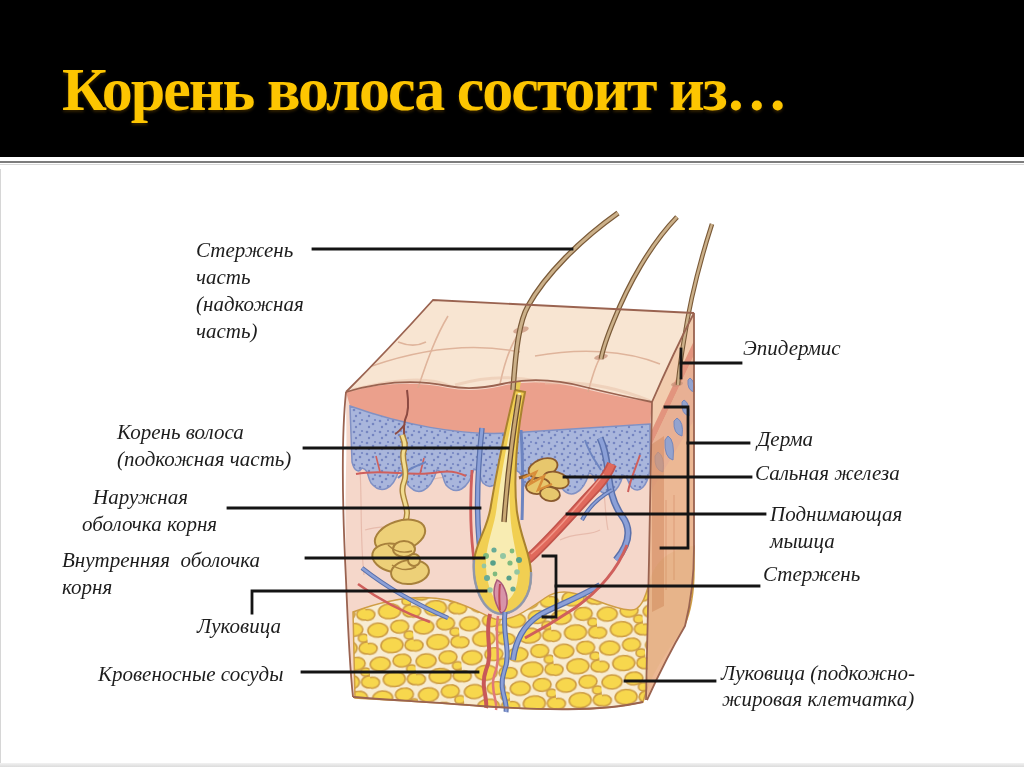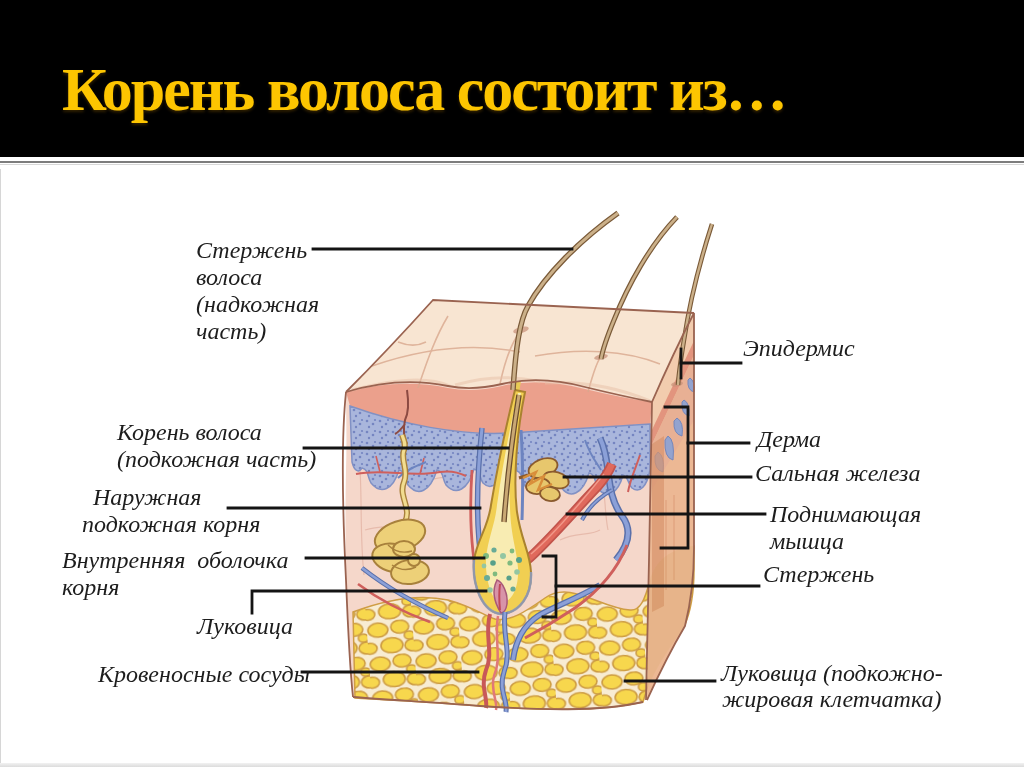--- a/index.html
+++ b/index.html
@@ -38,21 +38,21 @@
     position:absolute;left:0;top:7px;width:100%;height:1px;background:#d8d8d8;
   }
   .content{
     position:absolute;left:0;top:169px;width:1024px;height:598px;background:var(--background);
     border-left:1px solid #d6d6d6;
   }
   .edge-bottom{position:absolute;left:0;top:763px;width:1024px;height:4px;
     background:linear-gradient(#f2f2f2,#dcdcdc);}
   svg.diagram{position:absolute;left:0;top:0;width:1024px;height:767px;}
   .lb{
-    position:absolute;font-style:italic;font-size:24px;line-height:27px;
+    position:absolute;font-style:italic;font-size:21px;line-height:27px;
     color:var(--label-ink);white-space:pre;
   }
   .leader{stroke:var(--leader-line);stroke-width:2.8;fill:none;stroke-linecap:square;}
   .outline{stroke:#9a6350;stroke-width:1.8;fill:none;}
 </style>
 </head>
 <body>
 
 <div class="header">
   <div class="slide-title">Корень волоса состоит из…</div>
@@ -304,29 +304,29 @@
     <g>
       <path class="leader" d="M543,556 L556,556 L556,617 L543,617"></path>
       <path class="leader" d="M556,586 L759,586"></path>
     </g>
     <path class="leader" d="M625,681 L715,681"></path>
   </g>
 </svg>
 
 <div>
   <div class="lb" style="left:196px;top:237px">Стержень</div>
-  <div class="lb" style="left:196px;top:264px">волоса</div>
+  <div class="lb" style="left:196px;top:264px">часть</div>
   <div class="lb" style="left:196px;top:291px">(надкожная</div>
   <div class="lb" style="left:196px;top:318px">часть)</div>
 
   <div class="lb" style="left:117px;top:419px">Корень волоса</div>
   <div class="lb" style="left:117px;top:446px">(подкожная часть)</div>
 
   <div class="lb" style="left:93px;top:484px">Наружная</div>
-  <div class="lb" style="left:82px;top:511px">подкожная корня</div>
+  <div class="lb" style="left:82px;top:511px">оболочка корня</div>
 
   <div class="lb" style="left:62px;top:547px">Внутренняя  оболочка</div>
   <div class="lb" style="left:62px;top:574px">корня</div>
 
   <div class="lb" style="left:197px;top:613px">Луковица</div>
   <div class="lb" style="left:98px;top:661px">Кровеносные сосуды</div>
 
   <div class="lb" style="left:743px;top:335px">Эпидермис</div>
   <div class="lb" style="left:757px;top:426px">Дерма</div>
   <div class="lb" style="left:755px;top:460px">Сальная железа</div>

